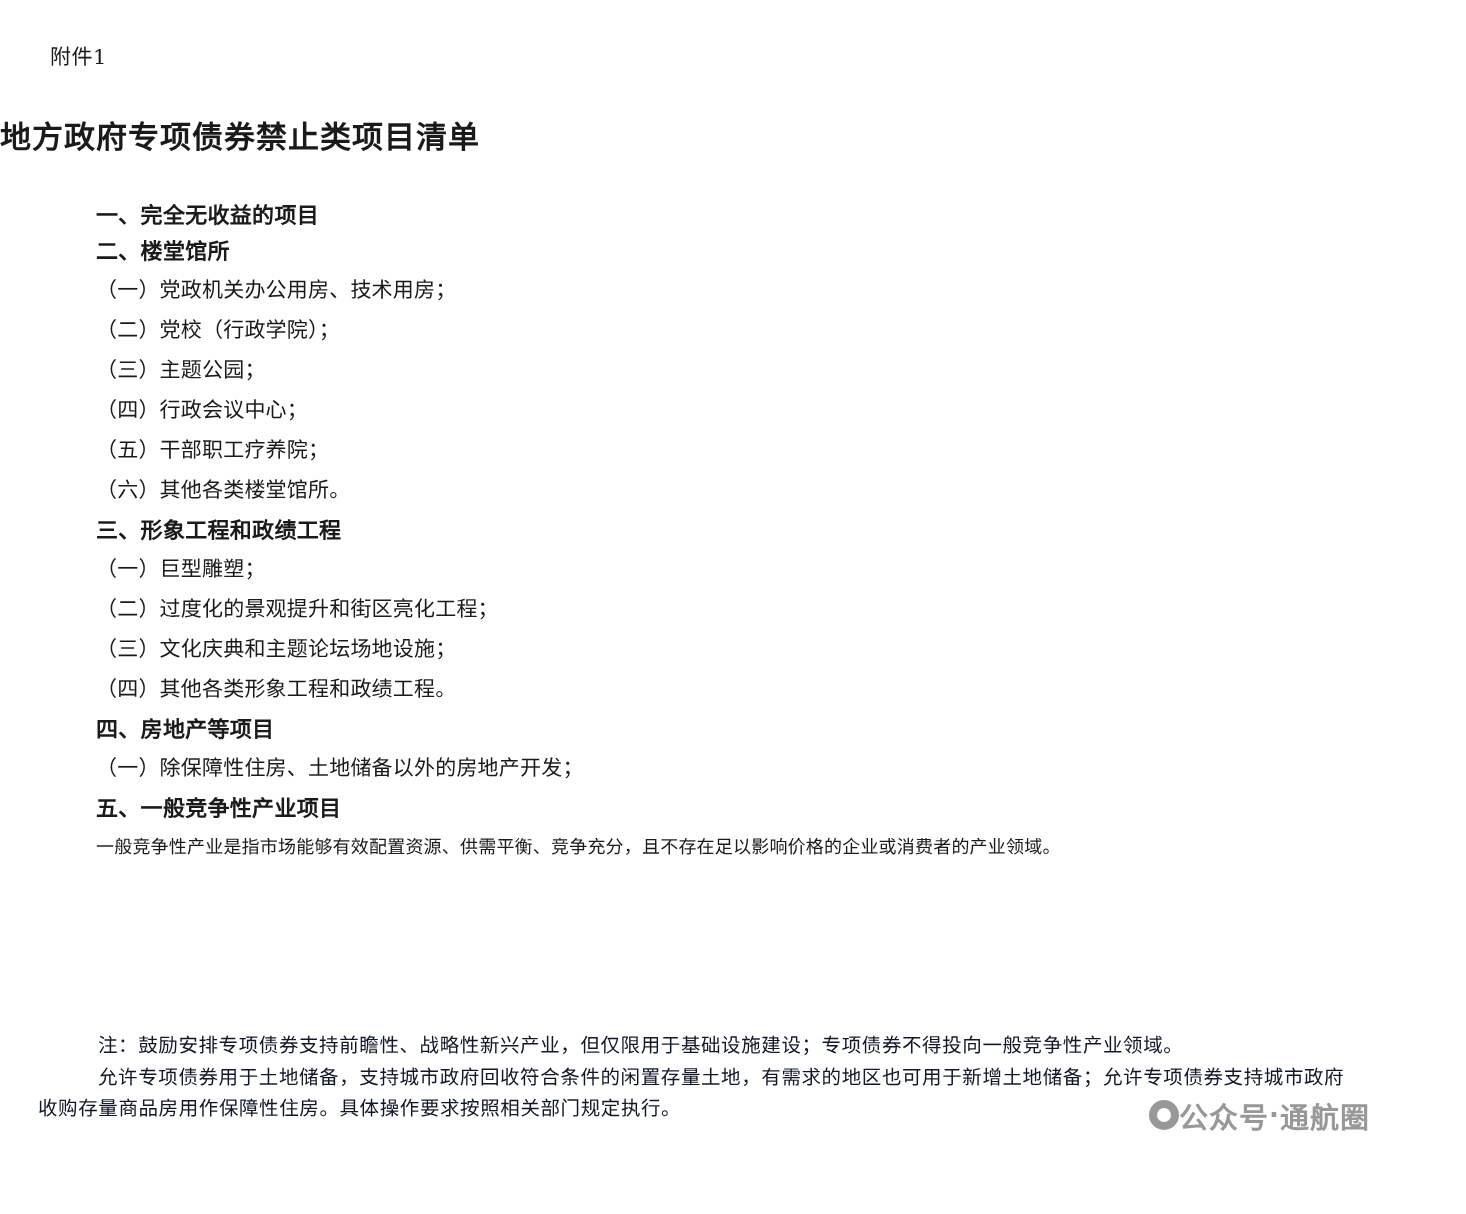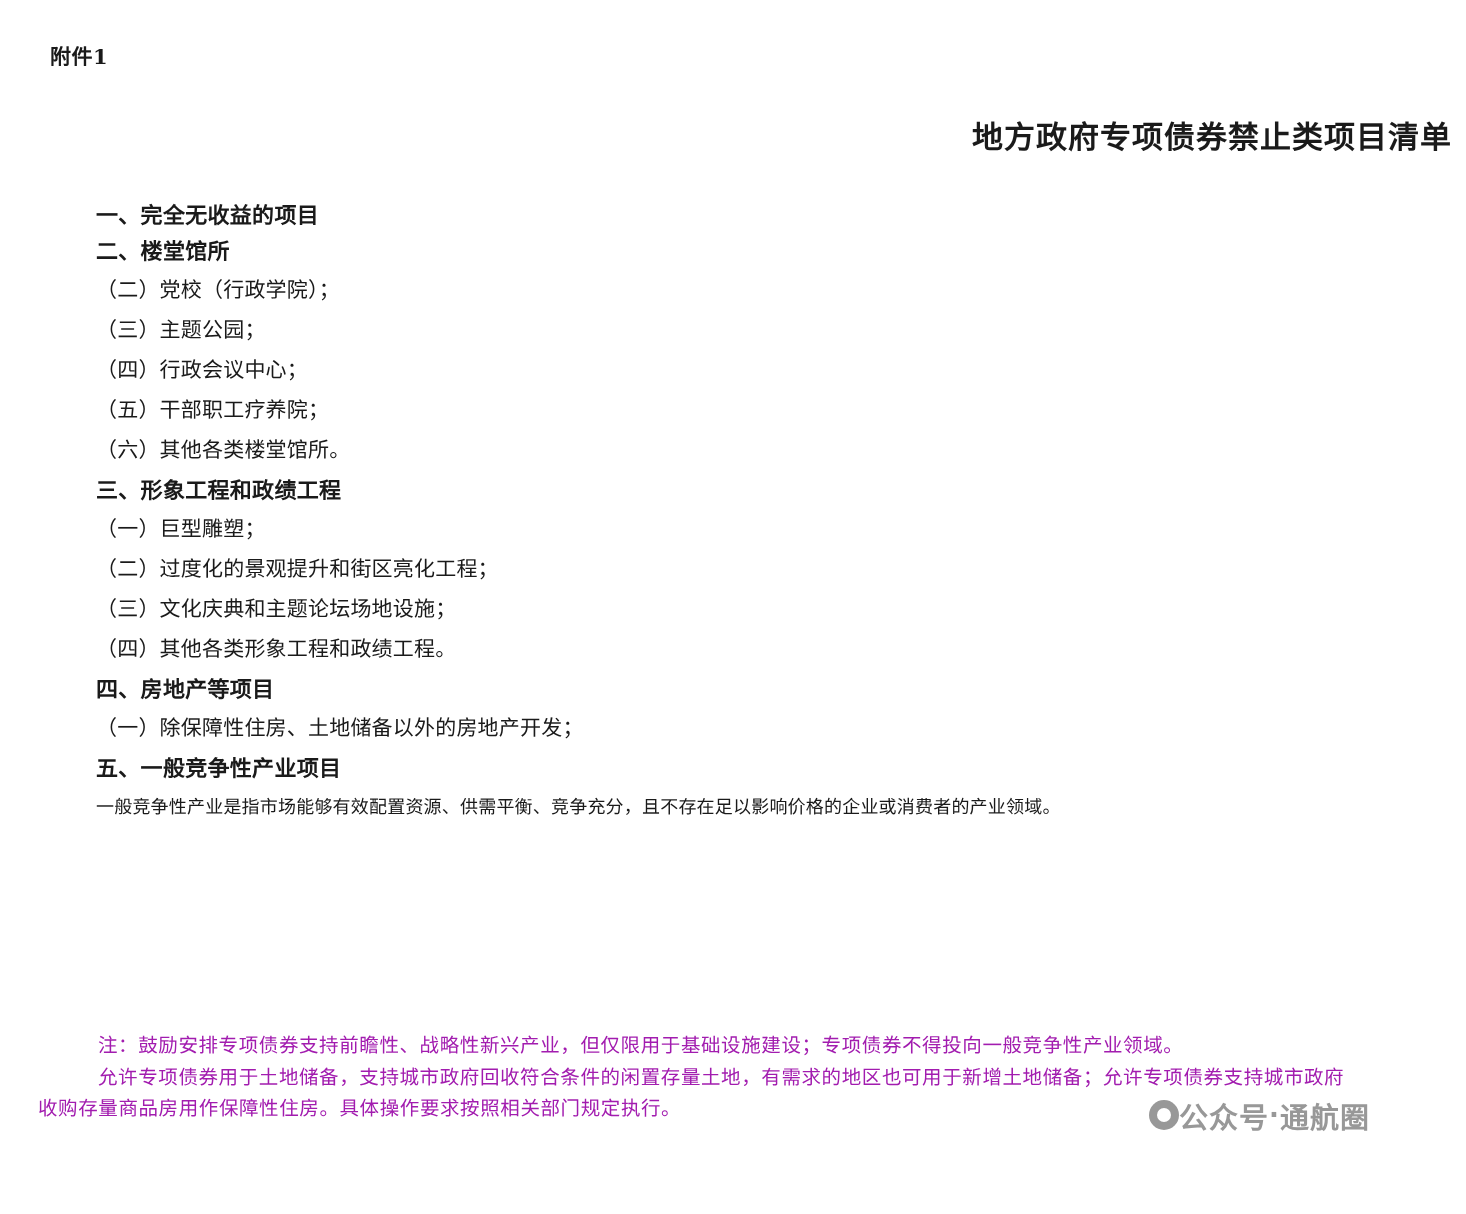--- a/index.html
+++ b/index.html
@@ -21,30 +21,30 @@
     width: 1466px;
     height: 1214px;
     box-sizing: border-box;
     padding: 0;
   }
   .attachment-label {
     position: absolute;
     left: 50px;
     top: 40px;
     font-size: 21px;
-    font-weight: bold;
+    font-weight: normal;
     letter-spacing: 0.5px;
     font-family: "DejaVu Serif", "Liberation Serif", serif;
   }
   .doc-title {
     position: absolute;
     left: 0;
     top: 112px;
     width: 1452px;
-    text-align: right;
+    text-align: left;
     font-size: 31px;
     font-weight: bold;
     letter-spacing: 1px;
     font-family: "DejaVu Serif", "Liberation Serif", serif;
   }
   .body-area {
     position: absolute;
     left: 96px;
     top: 205px;
     width: 1290px;
@@ -80,21 +80,21 @@
     left: 38px;
     top: 1030px;
     width: 1320px;
     font-family: "DejaVu Serif", "Liberation Serif", serif;
   }
   .note-line {
     font-size: 19.5px;
     line-height: 1.62;
     letter-spacing: 0.6px;
     margin: 0;
-    color: #a21caf;
+    color: #0f172a;
   }
   .note-indent { text-indent: 60px; }
   .note-first { text-indent: 60px; }
 
   .watermark {
     position: absolute;
     right: 96px;
     top: 1094px;
     display: flex;
     align-items: center;
@@ -135,20 +135,21 @@
   <div class="doc-title">地方政府专项债券禁止类项目清单</div>
 
   <div class="body-area">
 
     <div class="group">
       <div class="sec-head tight">一、完全无收益的项目</div>
     </div>
 
     <div class="group">
       <div class="sec-head">二、楼堂馆所</div>
+      <div class="item">（一）党政机关办公用房、技术用房；</div>
       <div class="item">（二）党校（行政学院）；</div>
       <div class="item">（三）主题公园；</div>
       <div class="item">（四）行政会议中心；</div>
       <div class="item">（五）干部职工疗养院；</div>
       <div class="item">（六）其他各类楼堂馆所。</div>
     </div>
 
     <div class="group gap-before">
       <div class="sec-head">三、形象工程和政绩工程</div>
       <div class="item">（一）巨型雕塑；</div>

